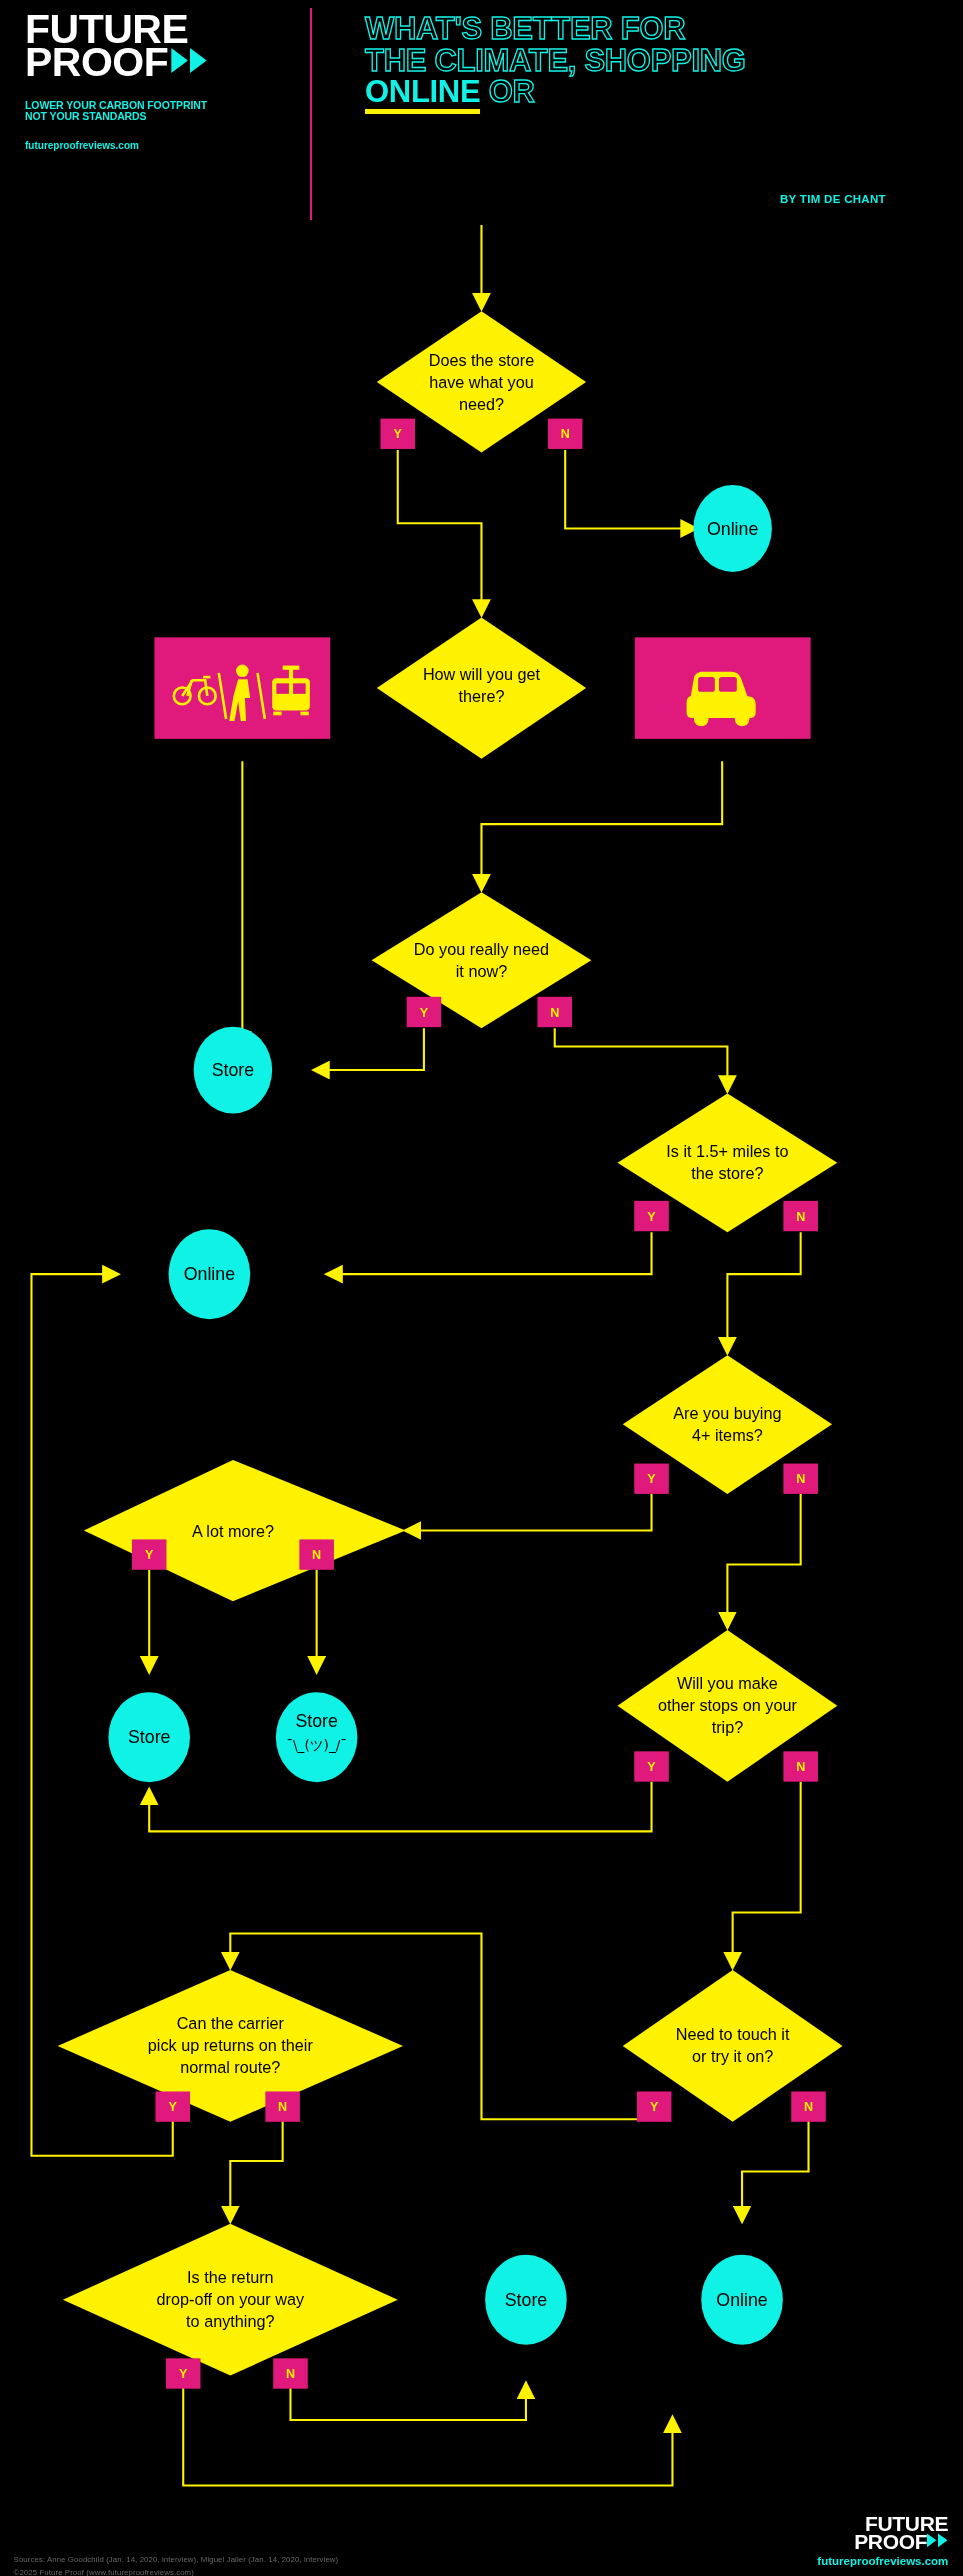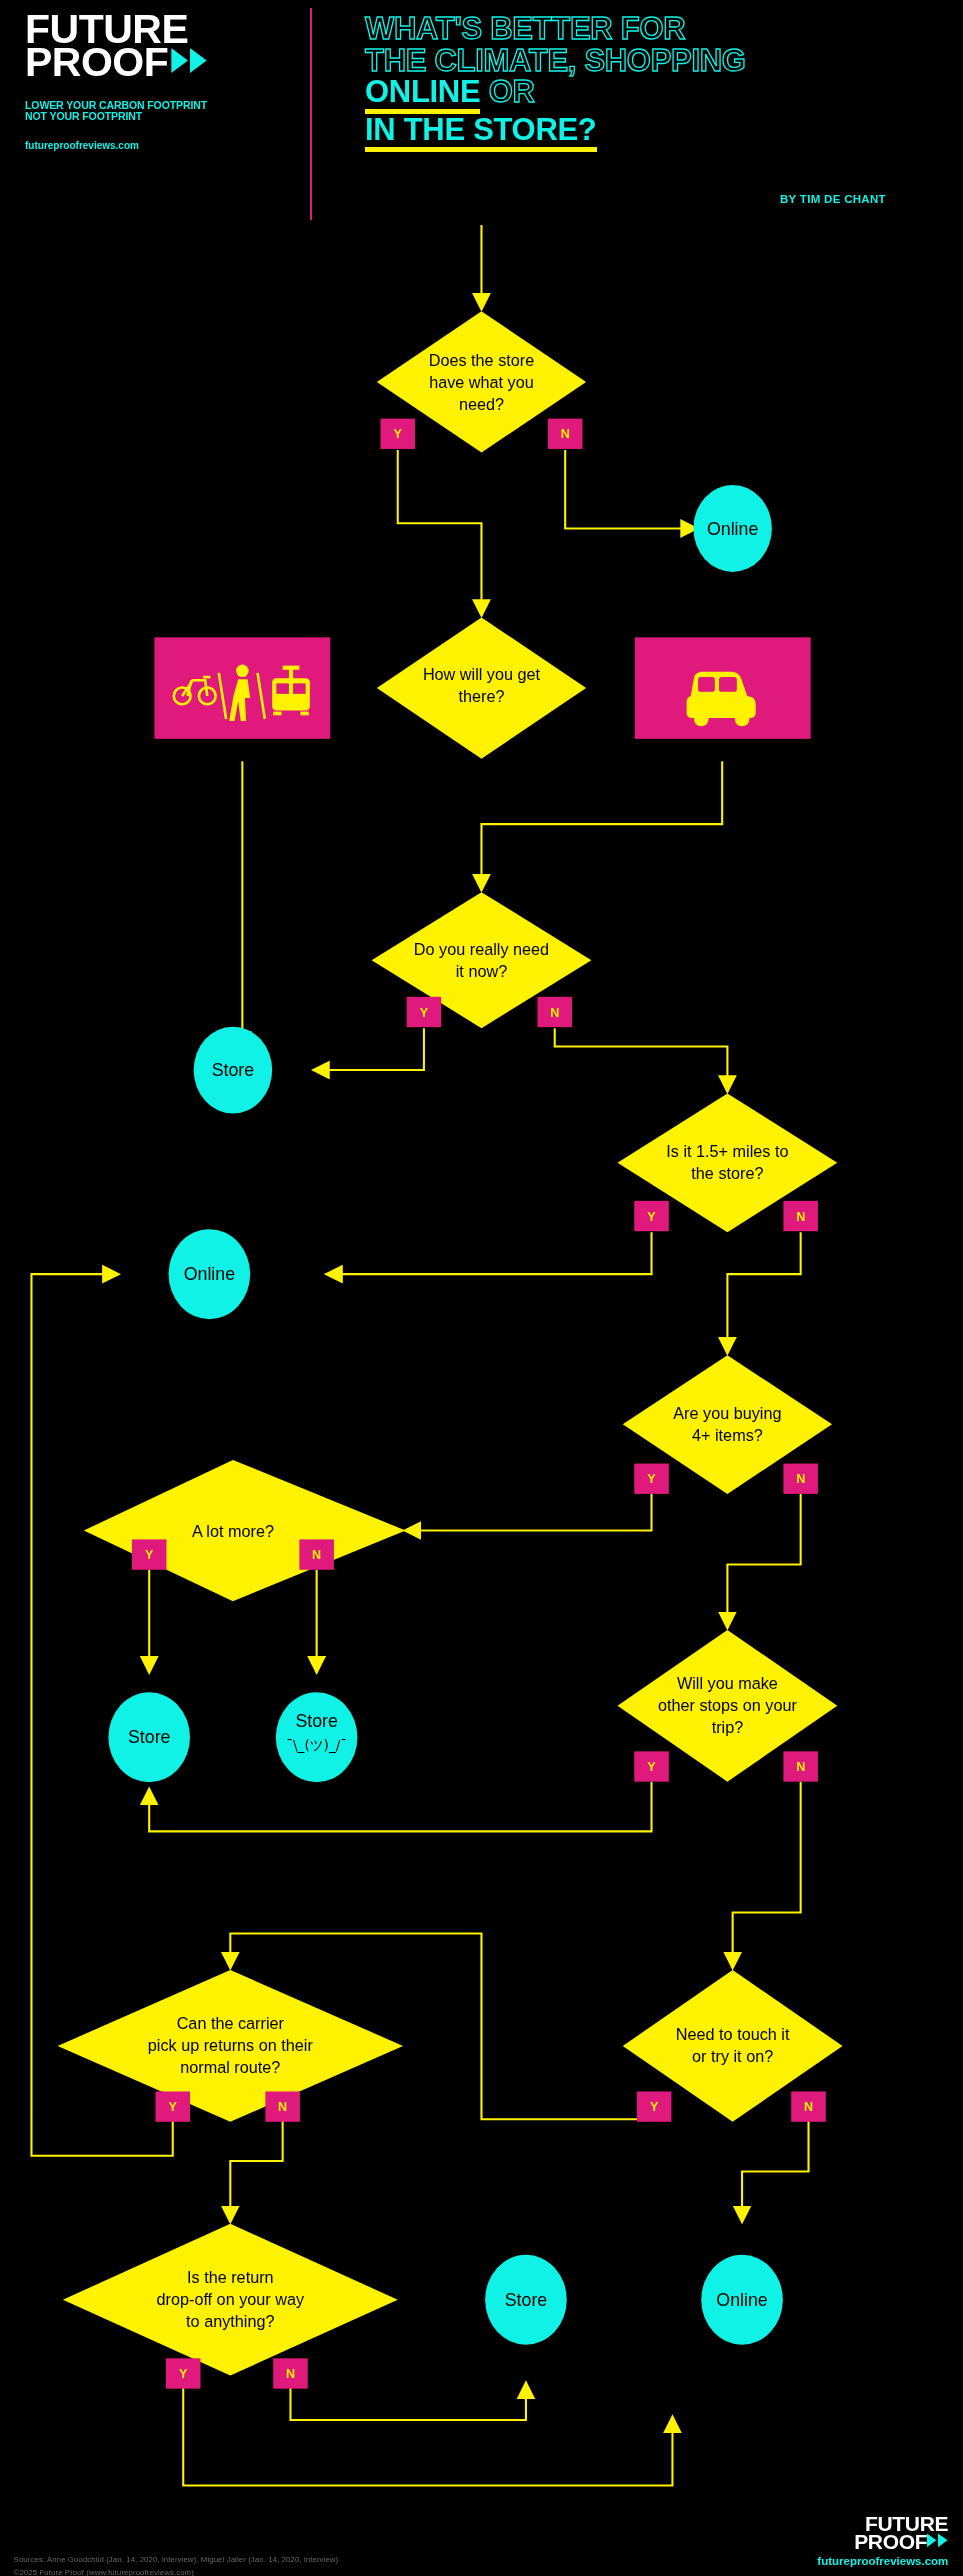--- a/index.html
+++ b/index.html
@@ -61,36 +61,33 @@
       <span class="logo-word">PROOF</span>
       <span class="logo-carets">
         <svg width="37" height="27" viewBox="0 0 70 52">
             <polygon points="0,2 32,26 0,50" fill="#0ff2e5"></polygon>
             <polygon points="36,2 68,26 36,50" fill="#0ff2e5"></polygon>
           </svg>
       </span>
     </div>
     <div class="logo-tag">
       <div>LOWER YOUR CARBON FOOTPRINT</div>
-      <div>NOT YOUR FOOTPRINT</div>
+      <div>NOT YOUR STANDARDS</div>
     </div>
     <div class="logo-url">futureproofreviews.com</div>
   </div>
 
   <div class="vrule"></div>
 
   <div class="title">
     <div class="tline outline">WHAT'S BETTER FOR</div>
     <div class="tline outline">THE CLIMATE, SHOPPING</div>
     <div class="tline">
       <span class="filled hl">ONLINE</span>
       <span class="outline">OR</span>
-    </div>
-    <div class="tline">
-      <span class="filled hl">IN THE STORE?</span>
     </div>
   </div>
 
   <div class="byline">BY TIM DE CHANT</div>
 </div>
 
 <svg id="flow" viewBox="0 0 1842 4923">
   <defs>
     <marker id="ah" markerWidth="9" markerHeight="9" refX="7.5" refY="4.5" orient="auto" markerUnits="strokeWidth">
       <path d="M0,0 L9,4.5 L0,9 z" fill="#fff200"></path>

